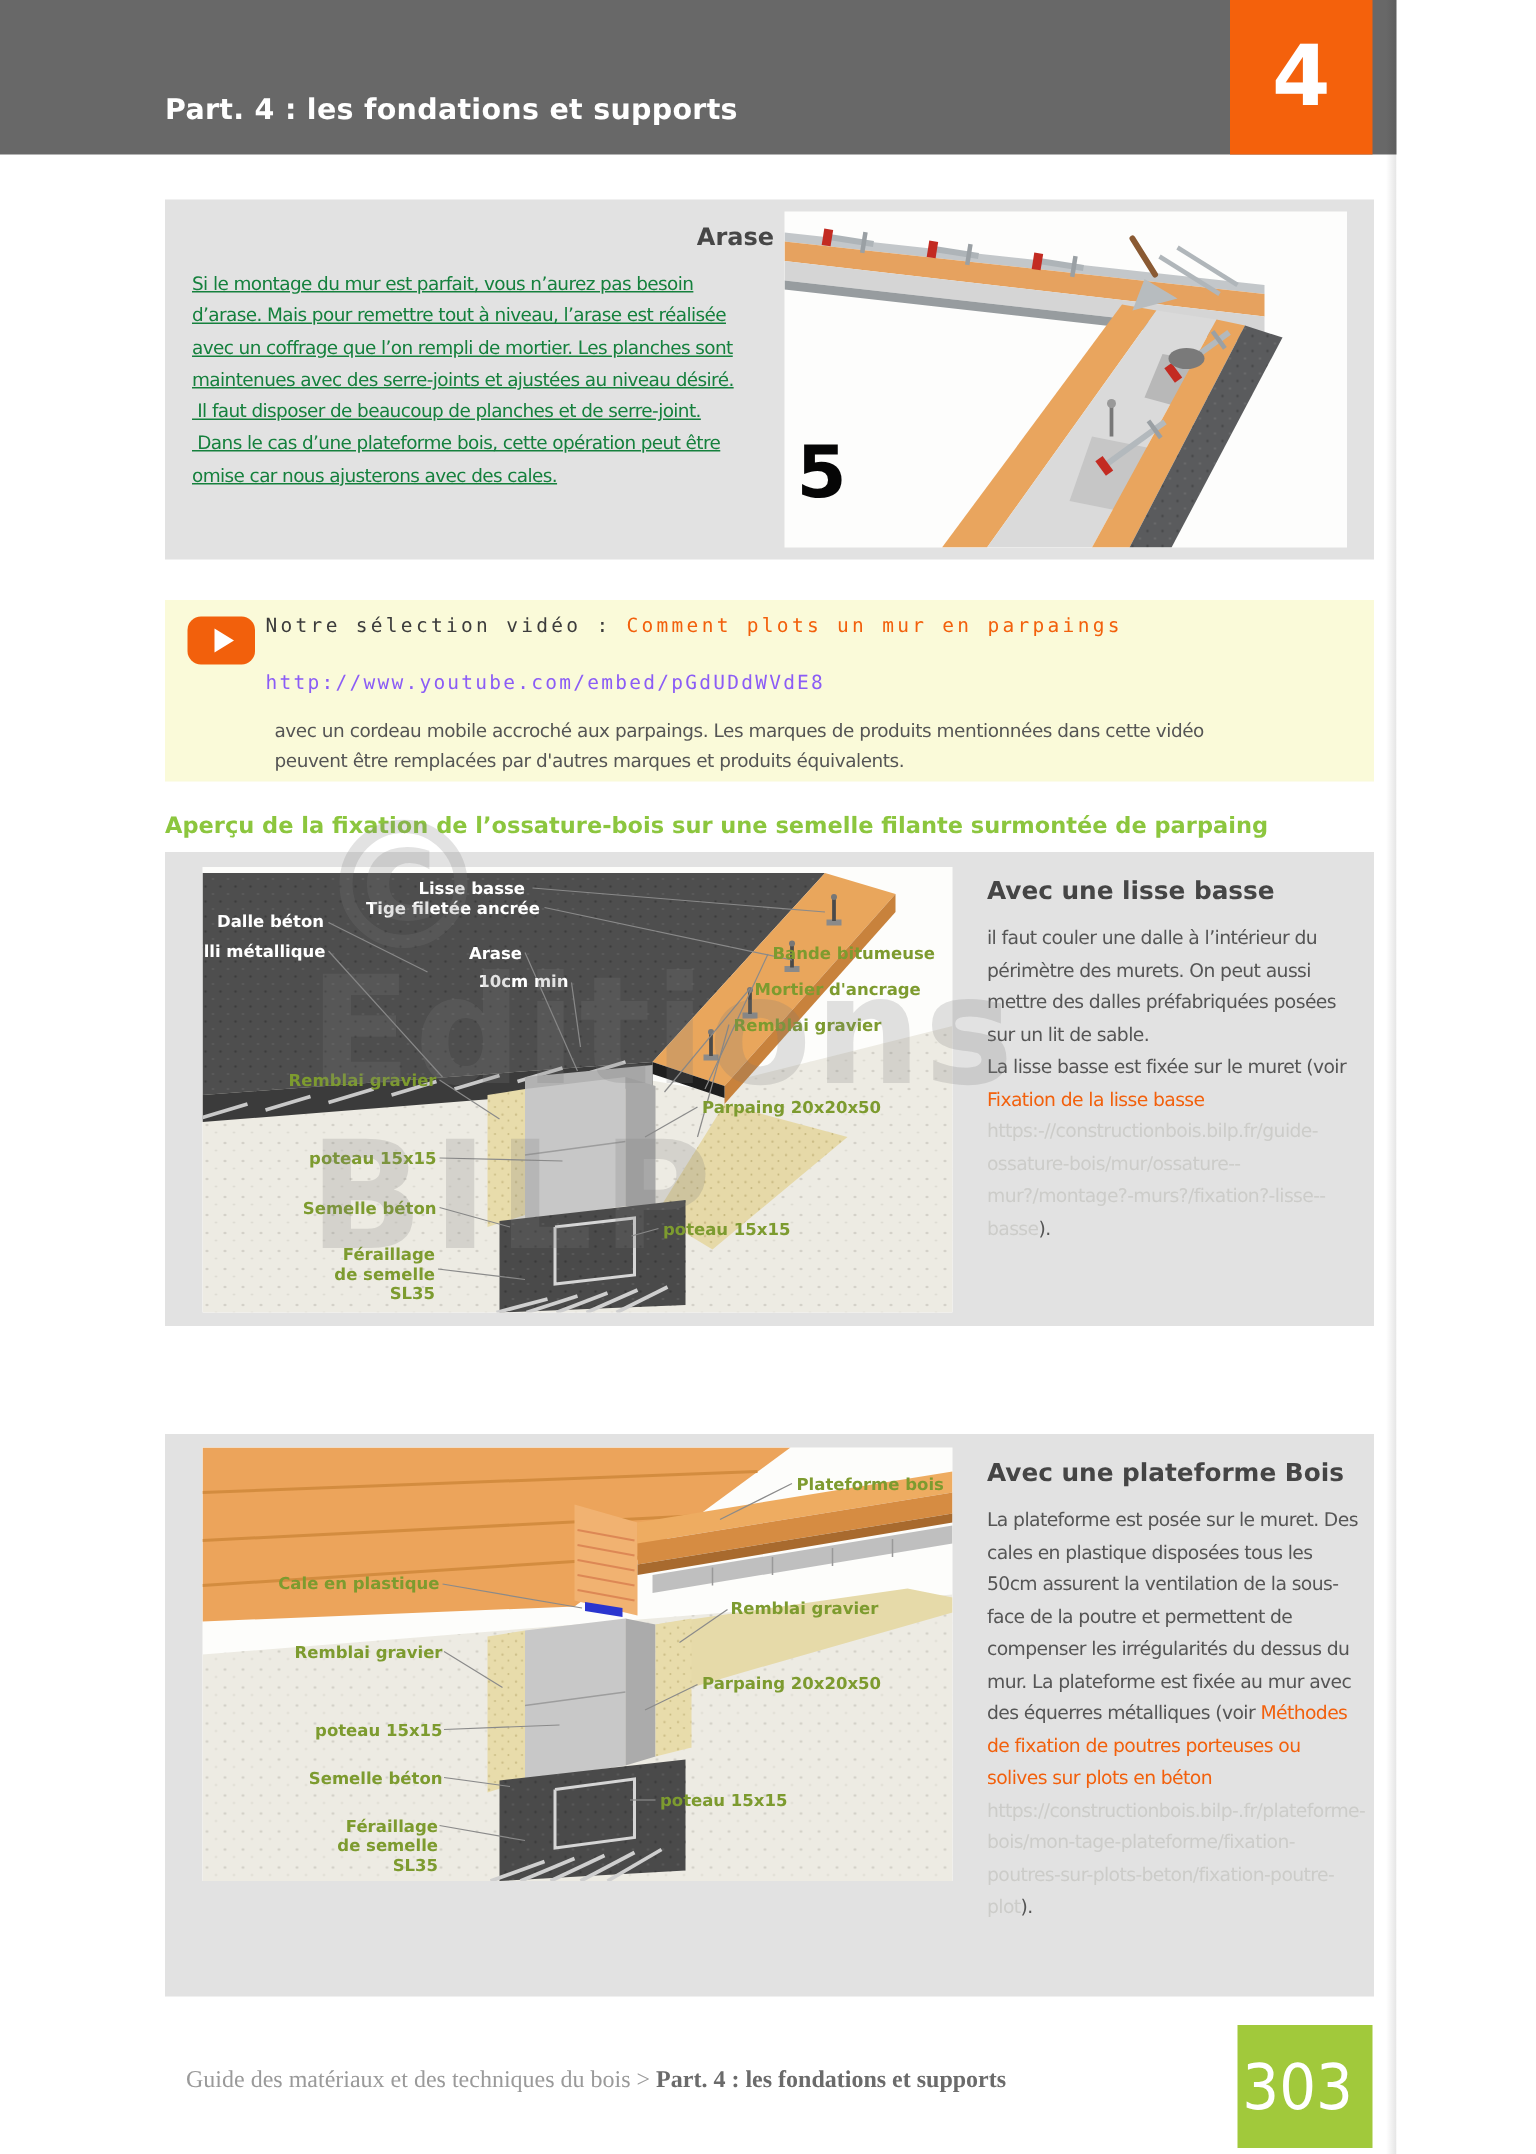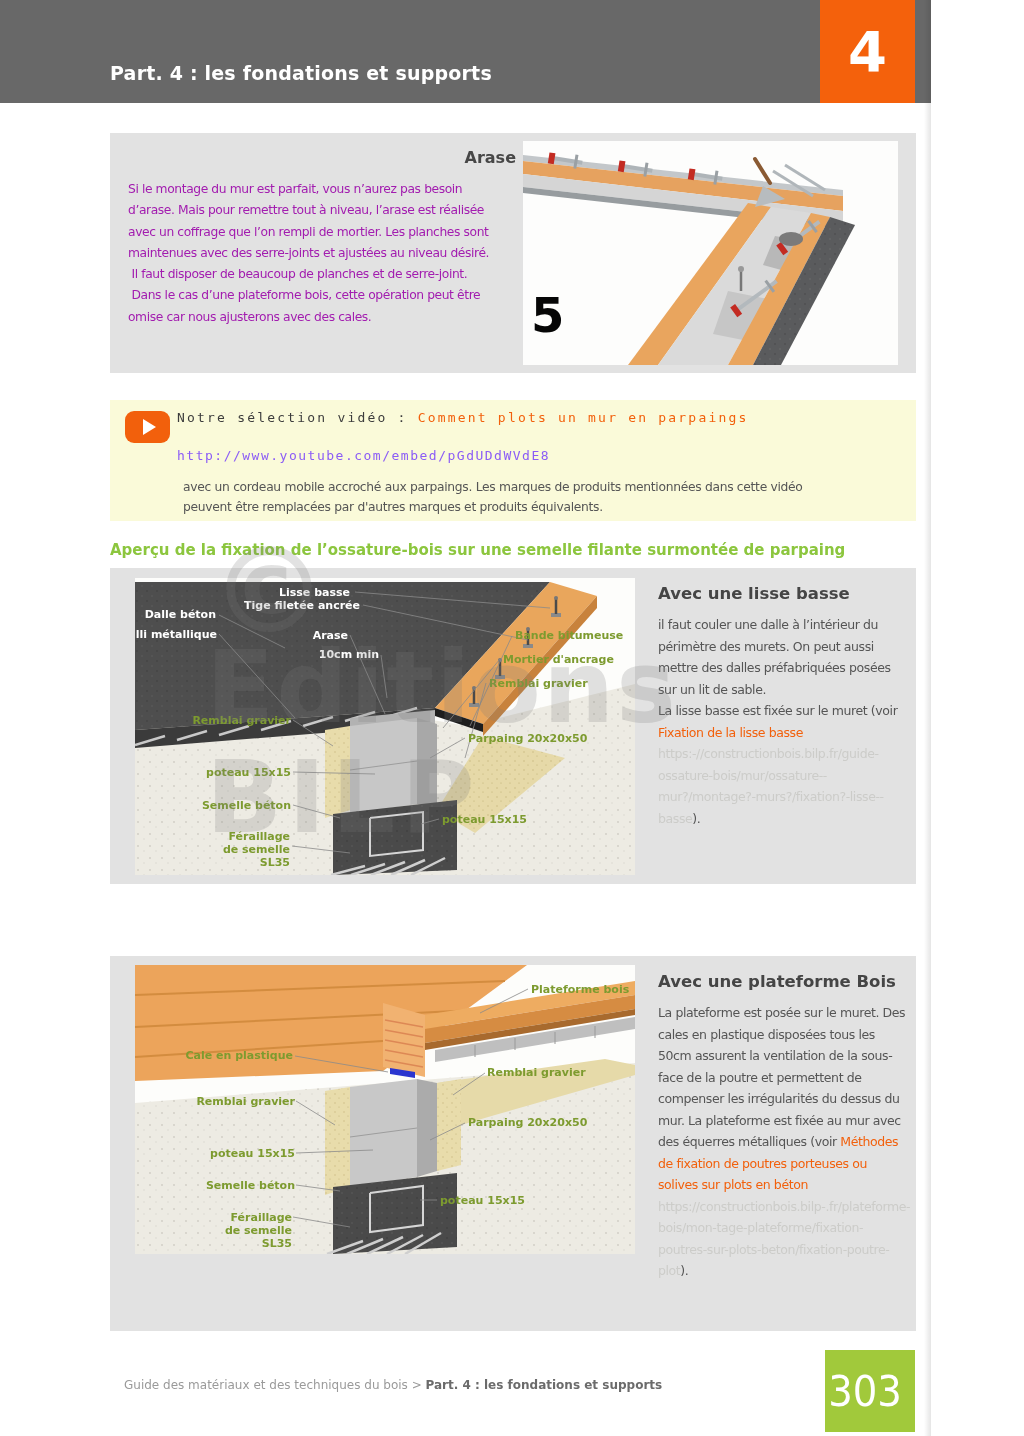--- a/index.html
+++ b/index.html
@@ -15,21 +15,21 @@
     display:flex; align-items:center; justify-content:center; }
   .chapter-box span { color:#fff; font-size:56px; font-weight:bold; }
 
   .panel { position:absolute; left:110px; width:806px; background:#e2e2e2; }
 
   
   #panel-arase { top:133px; height:240px; }
   .arase-h { position:absolute; left:18px; top:15px; width:388px; text-align:right;
     font-size:16px; font-weight:bold; color:#474747; }
   .arase-body { position:absolute; left:18px; top:46px; font-size:12.3px; letter-spacing:-.4px;
-    color:#a21caf; line-height:21.3px; white-space:pre; }
+    color:#15803d; line-height:21.3px; white-space:pre;text-decoration:underline; }
   .fig-img { position:absolute; left:413px; top:8px; width:375px; height:224px; background:#fdfdfc; }
   .fig-num { position:absolute; left:8px; top:150px; font-size:48px; font-weight:bold; color:#060606; line-height:1; }
 
   
   #panel-video { top:400px; height:121px; background:#fafad9; }
   .play-btn { position:absolute; left:15px; top:11px; width:45px; height:32px; background:#f2600c;
     border-radius:9px; display:flex; align-items:center; justify-content:center; cursor:pointer; }
   .play-btn i { display:block; width:0; height:0; border-left:13px solid #fff;
     border-top:8px solid transparent; border-bottom:8px solid transparent; margin-left:3px; }
   .vid-line { position:absolute; left:67px; top:10px; font-family:"DejaVu Sans Mono", monospace;
@@ -53,21 +53,21 @@
   .col .urltxt { color:#ccccc9; }
 
   
   .wm { position:absolute; left:192px; top:536px; width:640px; height:370px; pointer-events:none;
     color:rgba(125,125,125,.22); font-weight:bold; z-index:6; }
   .wm .c { position:absolute; left:18px; top:-4px; font-size:118px; line-height:1; }
   .wm .l1 { position:absolute; left:14px; top:102px; font-size:100px; line-height:1; letter-spacing:2px; }
   .wm .l2 { position:absolute; left:14px; top:212px; font-size:100px; line-height:1; letter-spacing:6px; }
 
   
-  .crumb { position:absolute; left:124px; top:1378px; font-size:12px; color:#9a9a9a; }
+  .crumb { position:absolute; left:124px; top:1378px; font-size:16px; color:#9a9a9a;font-family:Liberation Serif, serif; }
   .crumb b { color:#6b6b6b; }
   .page-box { position:absolute; left:825px; top:1350px; width:90px; height:82px; background:#a1c93b;
     display:flex; align-items:center; justify-content:flex-start; }
   .page-box span { color:#fff; font-size:42px; transform:scaleX(.92); }
 
   svg text { font-family:"DejaVu Sans", sans-serif; font-size:11px; font-weight:bold; }
   svg .wlab { fill:#ffffff; }
   svg .glab { fill:#7d9b2f; }
 </style>
 </head>

